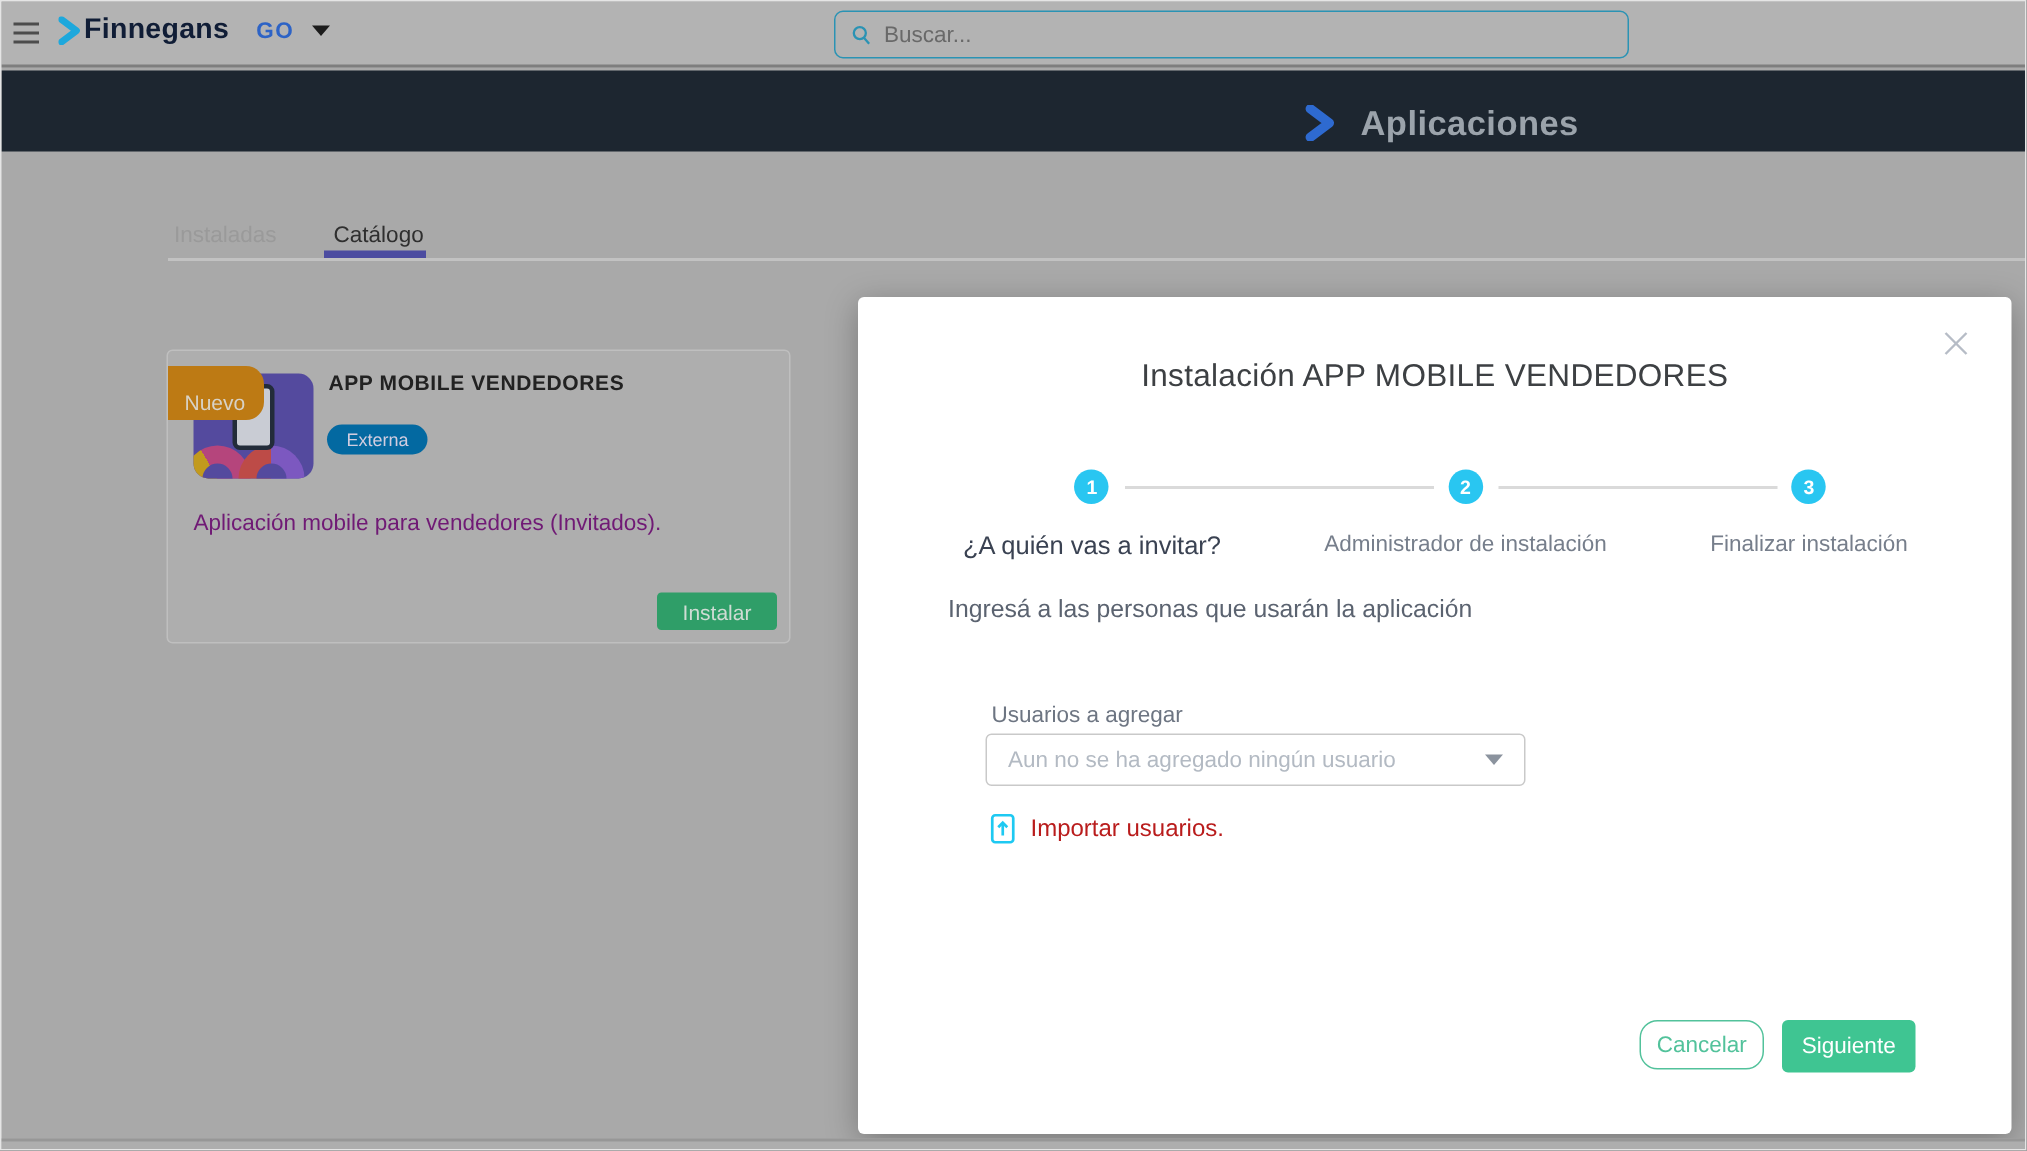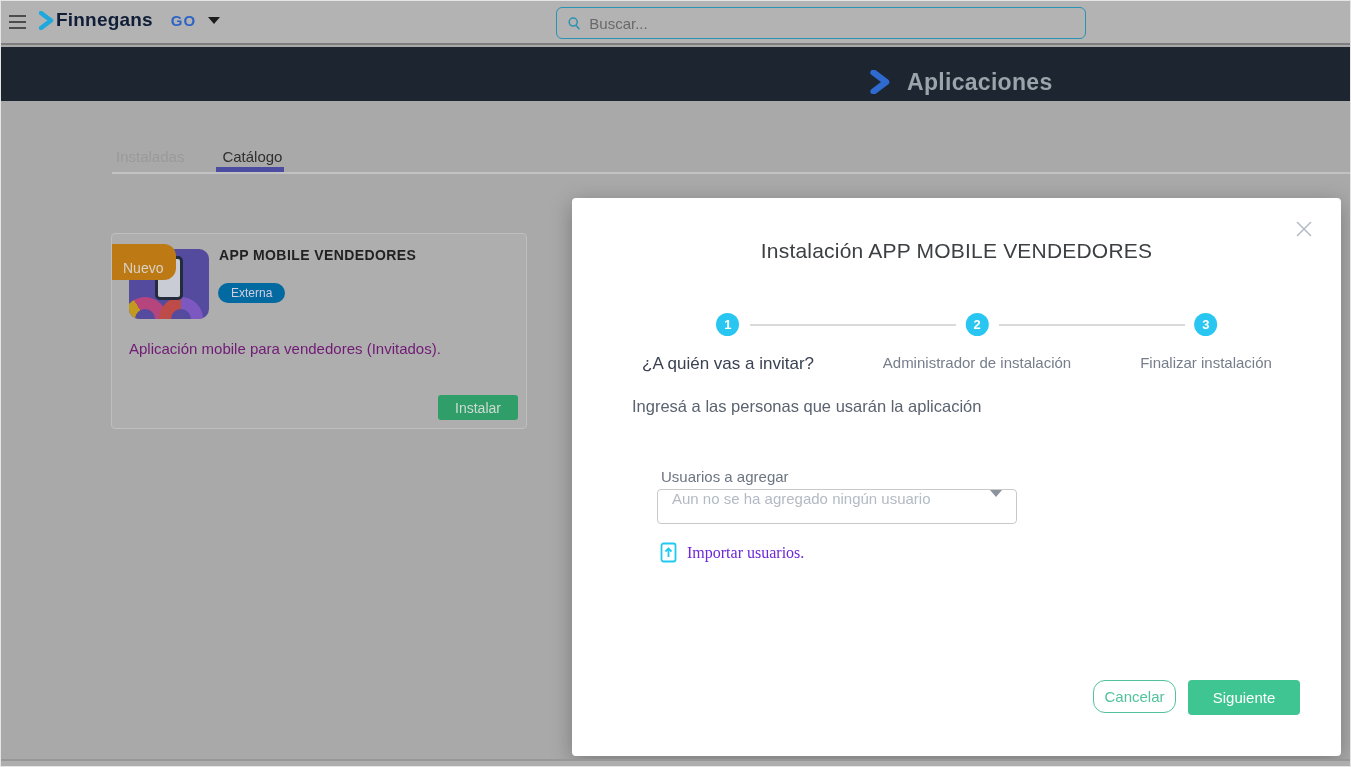--- a/index.html
+++ b/index.html
@@ -103,35 +103,35 @@
     margin:0 auto;
   }
   .step-label { margin-top:18px; white-space:nowrap; font-size:15px; color:#767e8b; }
   .step.active .step-label { font-size:17px; color:#3a4252; }
   .step-line { position:absolute; top:126px; height:2px; background:#dadada; }
 
   .modal-lead { position:absolute; left:60px; top:199px; font-size:16.5px; color:#5b6370; }
   .field-label { position:absolute; left:89px; top:270px; font-size:15px; color:#6d7582; }
   .user-select {
     position:absolute; left:85px; top:291px; width:360px; height:35px;
-    border:1px solid #c9c9c9; border-radius:4px; display:flex; 
+    border:1px solid #c9c9c9; border-radius:4px; display:flex; align-items:center;
     padding:0 14px; cursor:pointer; background:#fff;
   }
   .user-select .ph { font-size:15px; color:#b3bac3; flex:1; }
   .select-caret { width:0; height:0; border-left:6px solid transparent; border-right:6px solid transparent; border-top:7px solid #8b939e; }
   .import-link { position:absolute; left:88px; top:344px; display:flex; align-items:center; cursor:pointer; }
-  .import-link span { font-size:16px; color:#6d28d9; margin-left:9px;font-family:Liberation Serif, serif; }
+  .import-link span { font-size:16px; color:#b91c1c; margin-left:9px; }
 
   .btn-cancel {
     position:absolute; left:521px; top:482px; width:83px; height:33px;
     background:#fff; border:1px solid #52c29b; color:#52c29b; font-size:15px;
     border-radius:12px; cursor:pointer; font-family:"Liberation Sans", sans-serif;
   }
   .btn-next {
-    position:absolute; left:616px; top:482px; width:112px; height:35px;
+    position:absolute; left:616px; top:482px; width:89px; height:35px;
     background:#3fc592; border:none; color:#ffffff; font-size:15px;
     border-radius:4px; cursor:pointer; font-family:"Liberation Sans", sans-serif;
   }
 
   .footer-strip { position:absolute; left:0; right:0; top:758px; height:9px; background:#aeaeae; border-top:2px solid #979797; }
 </style>
 </head>
 <body>
 
 <div class="screen">

